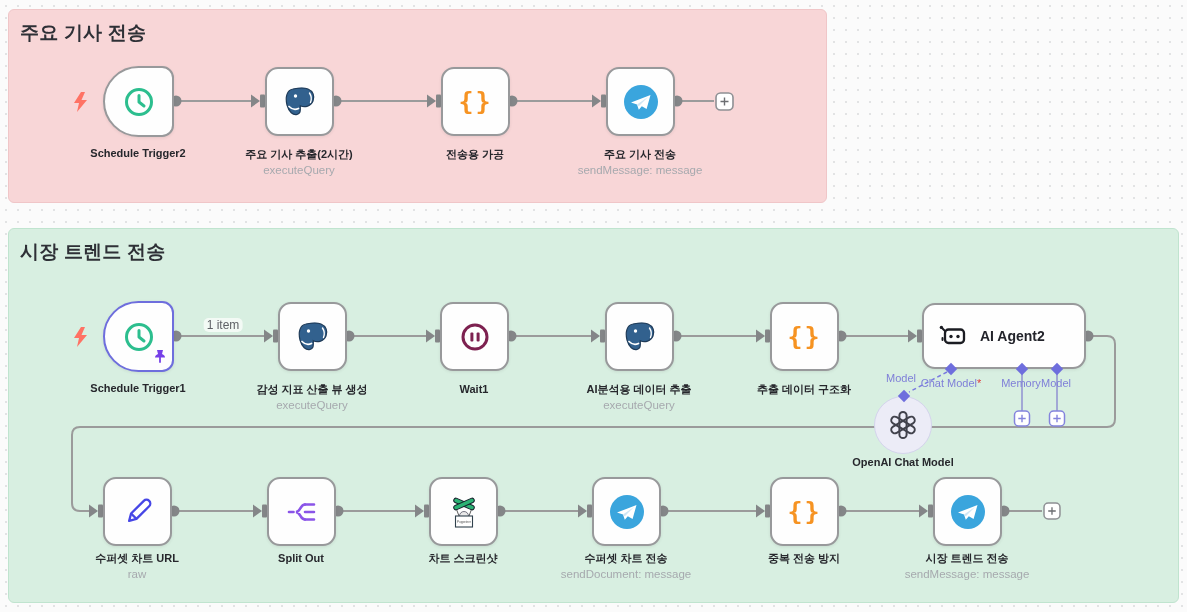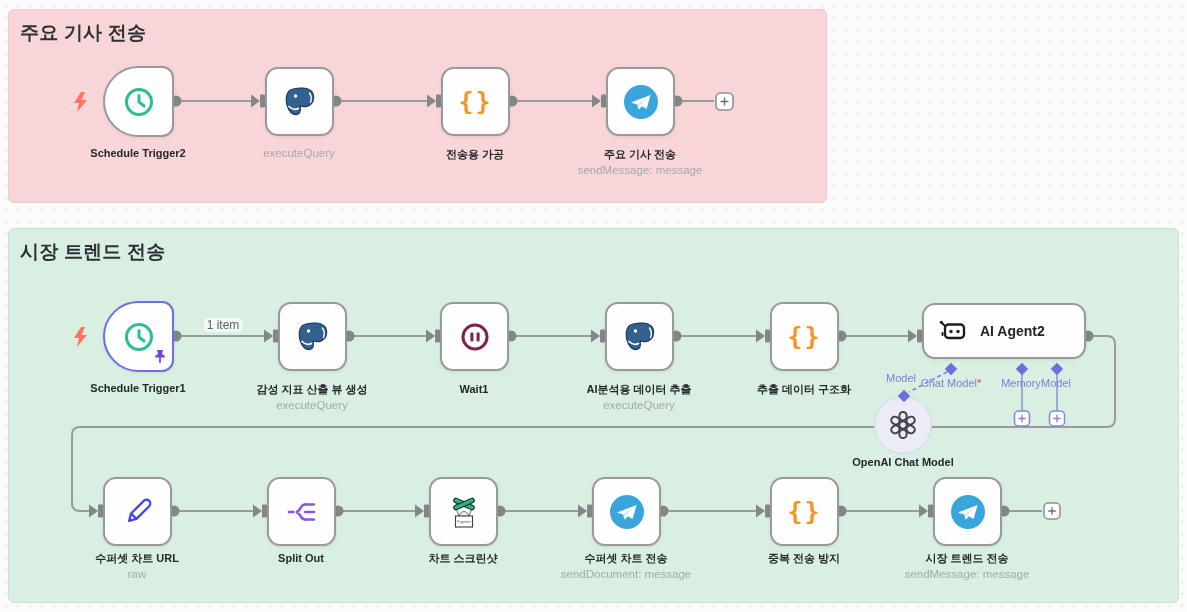--- a/index.html
+++ b/index.html
@@ -20,21 +20,21 @@
   svg.layer{position:absolute;left:0;top:0;z-index:2;}
   svg.ports{position:absolute;left:0;top:0;z-index:6;}
   .node{
     position:absolute;width:69px;height:69px;background:#fefefe;
     border:2px solid #98999b;border-radius:13px;z-index:3;
     display:flex;align-items:center;justify-content:center;
     box-shadow:0 1px 3px rgba(60,60,60,.10);box-sizing:border-box;
   }
   .node.trigger{width:71px;height:71px;border-radius:36px 12px 12px 36px;}
   .node.selected{border-color:#6e6edd;}
-  .node.wide{width:164px;height:56px;justify-content:flex-start;padding-left:15px;gap:11px;}
+  .node.wide{width:164px;height:66px;justify-content:flex-start;padding-left:15px;gap:11px;}
   .node.circle{width:58px;height:58px;border-radius:50%;background:#ececf7;border:1.5px solid #d4d4ec;box-shadow:none;}
   .agent-name{font-size:14px;font-weight:600;color:#23242b;}
   .nlabel{position:absolute;transform:translateX(-50%);text-align:center;z-index:3;width:230px;pointer-events:none;}
   .nname{font-size:11px;font-weight:600;color:#26272c;line-height:17px;}
   .nsub{font-size:11.5px;color:#a6a9ae;line-height:15px;}
   .code-glyph{font-family:"DejaVu Sans Mono",monospace;font-size:25px;font-weight:bold;color:#f69322;letter-spacing:2px;}
   .item-pill{position:absolute;z-index:4;transform:translateX(-50%);font-size:12px;color:#5f6266;background:rgba(250,252,250,.78);padding:0 3px;border-radius:5px;line-height:14px;}
   .port-label{position:absolute;z-index:7;transform:translateX(-50%);font-size:11px;color:#7f7fd8;white-space:nowrap;line-height:12px;text-align:center;}
   .req{color:#e03c3c;}
   .bolt{position:absolute;z-index:3;}
@@ -145,20 +145,21 @@
 
 <div class="node" style="left:265px;top:67px">
   <svg width="34" height="34" viewBox="-17 -17 34 34">
     <path d="M-7,-13 C-13,-12 -15,-5 -13,3 C-11,10 -7,13.5 -3,12.5 C-0.5,11.8 0.3,9.5 0.3,7.5 L0.3,3.8 C5,6 11,4 13,-1 C15,-6 13,-11 8,-13 C3,-15 -2,-14 -7,-13 Z" fill="#32618e" stroke="#1e3a57" stroke-width="1.2"></path>
     <circle cx="-4.5" cy="-6" r="1.7" fill="#fff"></circle>
     <path d="M-11,4.5 Q-6.5,9 -1.5,6.5" fill="none" stroke="#fff" stroke-width="1.7" stroke-linecap="round"></path>
     <path d="M9.5,-9 Q12.5,-4.5 10.5,0.5" fill="none" stroke="#fff" stroke-width="1.4" stroke-linecap="round"></path>
   </svg>
 </div>
 <div class="nlabel" style="left:299px;top:146px">
+  <div class="nname">주요 기사 추출(2시간)</div>
   <div class="nsub">executeQuery</div>
 </div>
 
 <div class="node" style="left:441px;top:67px">
   <span class="code-glyph">{}</span>
 </div>
 <div class="nlabel" style="left:475px;top:146px">
   <div class="nname">전송용 가공</div>
 </div>
 

